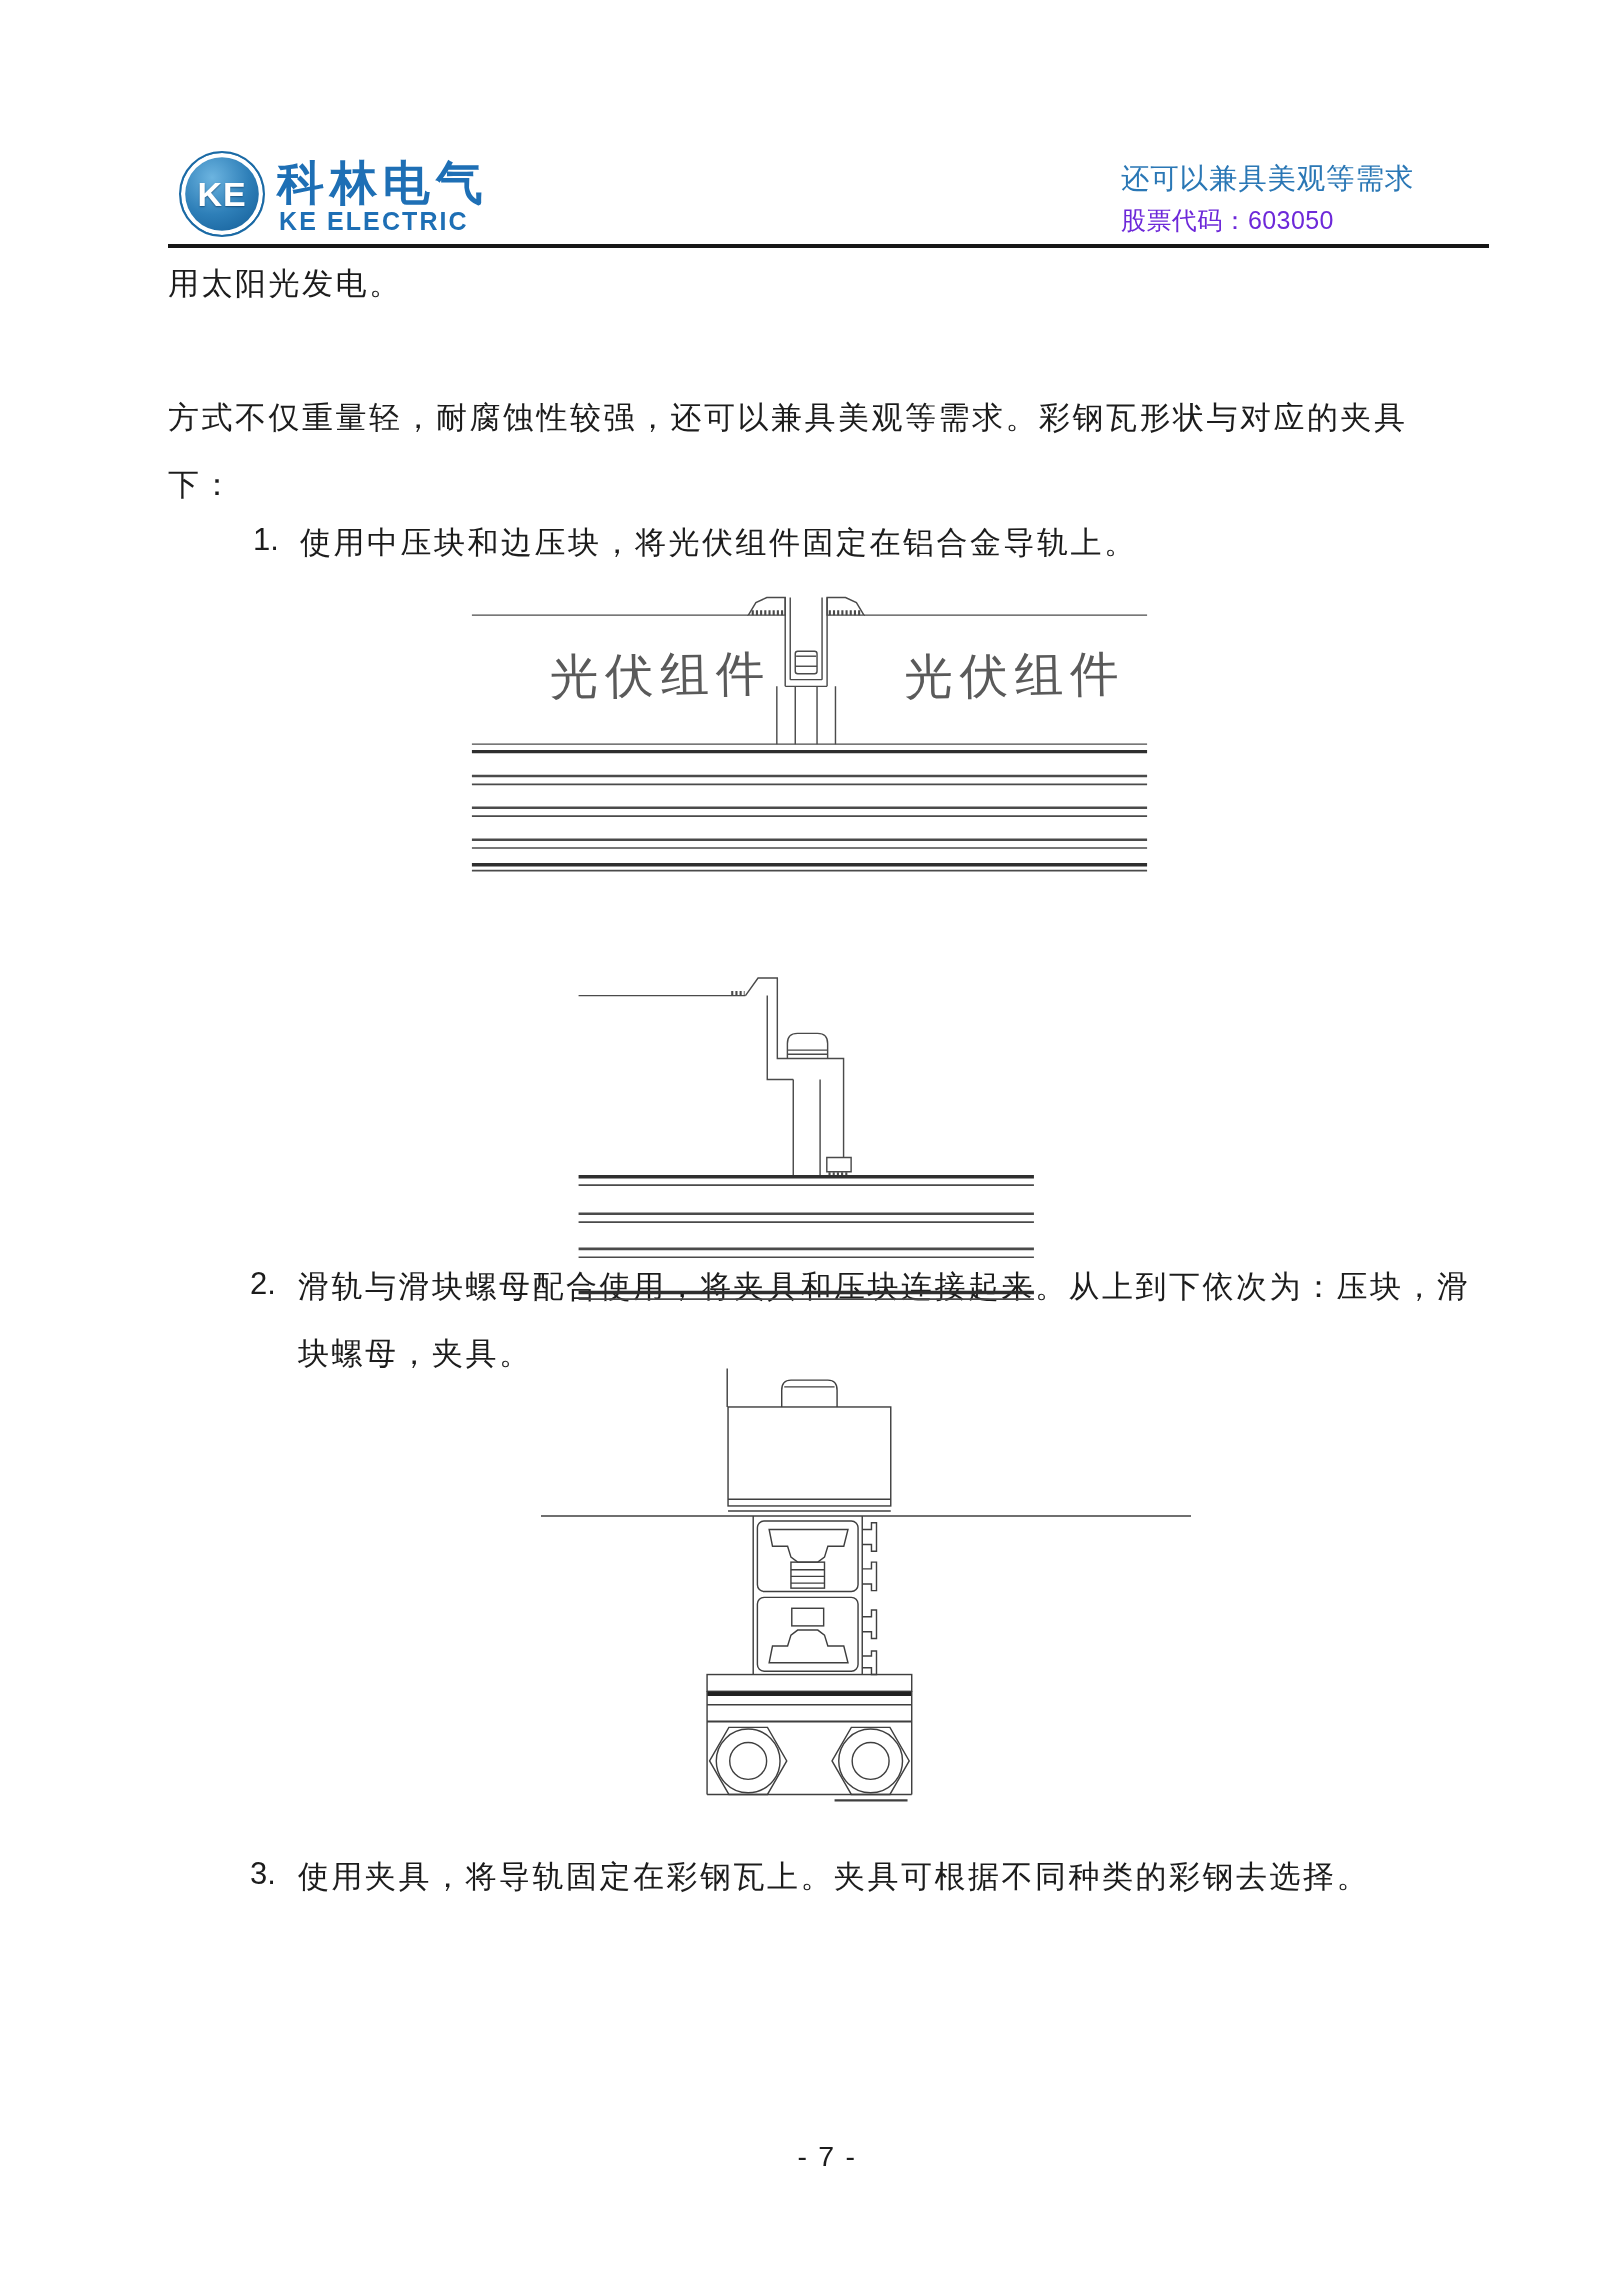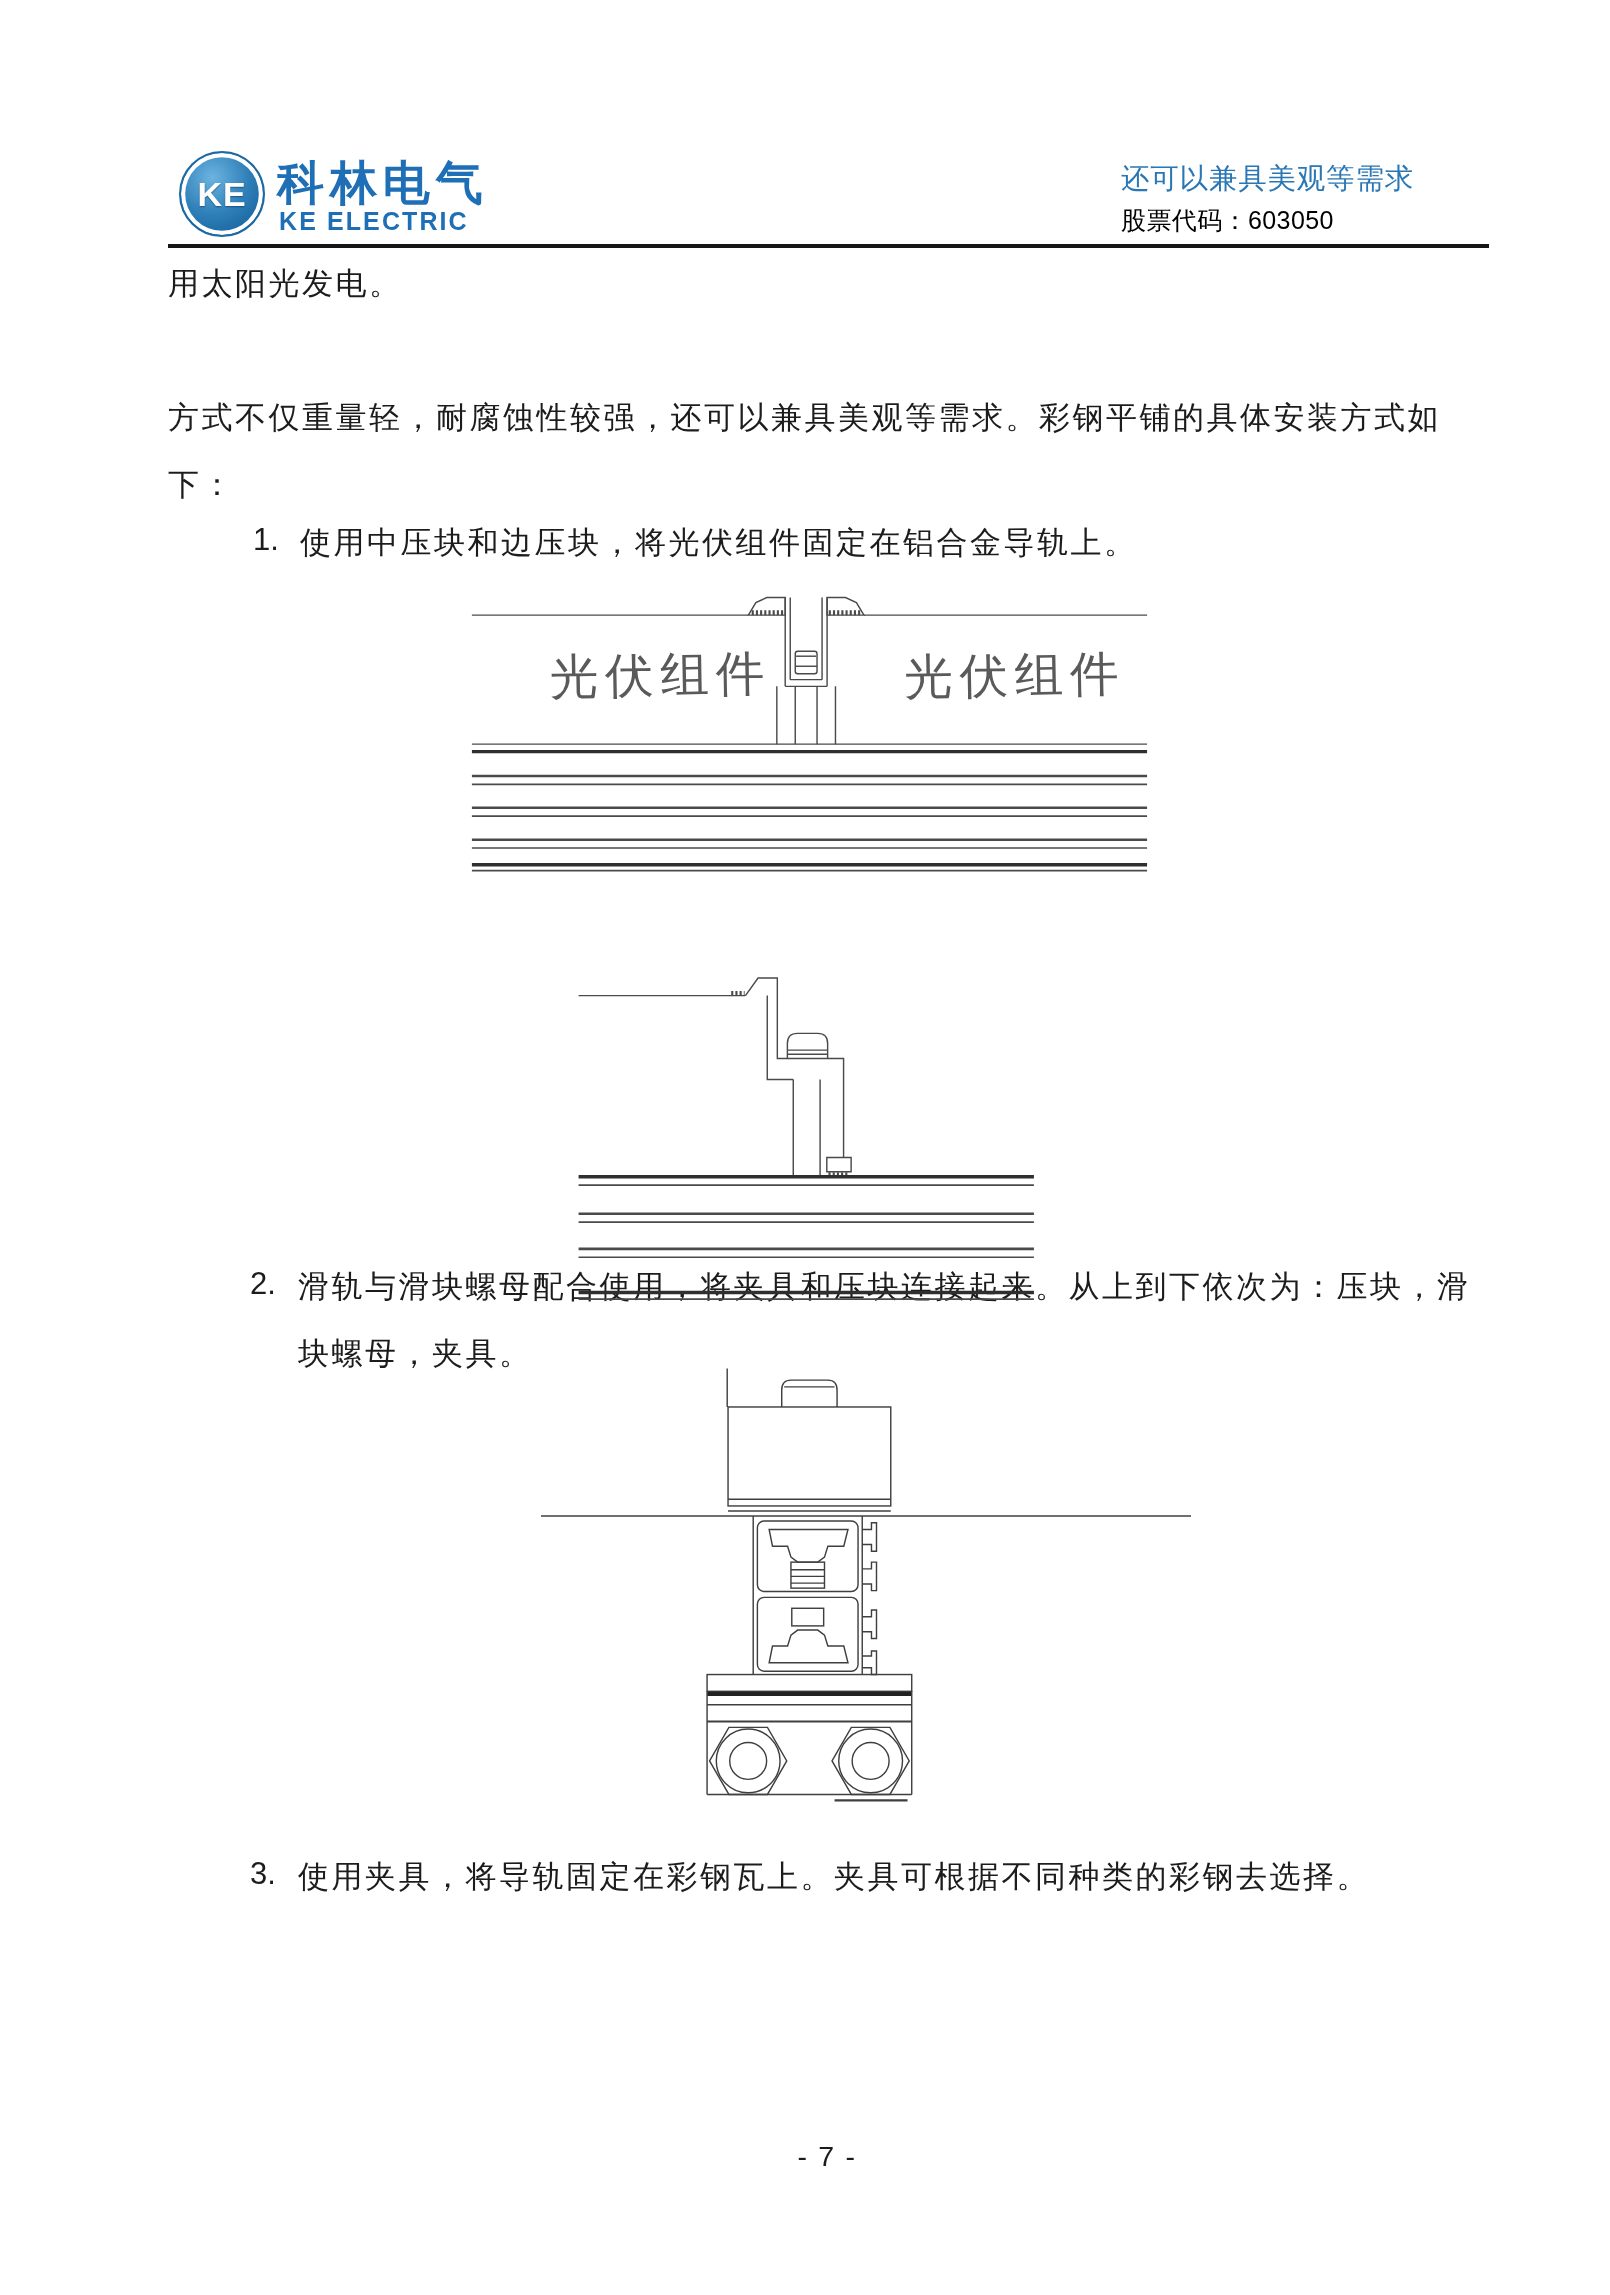--- a/index.html
+++ b/index.html
@@ -18,21 +18,21 @@
   .logo-circle span{
     color:#ffffff;font-weight:bold;font-size:34px;letter-spacing:0.8px;
     text-shadow:0 0.8px 1.7px rgba(0,40,80,.55);
   }
   .company-zh{position:absolute;left:277px;top:152px;font-size:47px;font-weight:bold;
     color:#1e6fb5;letter-spacing:5.9px;white-space:nowrap;}
   .company-en{position:absolute;left:279px;top:207px;font-size:25px;font-weight:700;
     color:#1e6fb5;letter-spacing:2.1px;white-space:nowrap;}
   .tagline{position:absolute;left:1121px;top:160px;font-size:28.5px;color:#2a77b5;
     letter-spacing:0.8px;white-space:nowrap;}
-  .stock{position:absolute;left:1121px;top:204px;font-size:25px;color:#000000;
+  .stock{position:absolute;left:1121px;top:204px;font-size:25px;color:#6d28d9;
     letter-spacing:0.4px;white-space:nowrap;}
   .header-rule{position:absolute;left:168px;top:244px;width:1321px;height:4.2px;background:#161616;}
   
   .tline{position:absolute;font-size:31px;letter-spacing:2.5px;white-space:nowrap;color:#1c1c1c;}
   .num{letter-spacing:0;}
   
   .diag{position:absolute;}
   .diag svg{display:block;}
   
   .page-number{position:absolute;left:0;right:0;top:2140px;text-align:center;
@@ -49,21 +49,21 @@
     </div>
     <div class="company-zh">科林电气</div>
     <div class="company-en">KE ELECTRIC</div>
     <div class="tagline">还可以兼具美观等需求</div>
     <div class="stock">股票代码：603050</div>
     <div class="header-rule"></div>
   </div>
 
   <div class="tline" style="left:168px;top:263px">用太阳光发电。</div>
 
-  <div class="tline" style="left:168px;top:397px">方式不仅重量轻，耐腐蚀性较强，还可以兼具美观等需求。彩钢平铺的具体安装方式如</div>
+  <div class="tline" style="left:168px;top:397px">方式不仅重量轻，耐腐蚀性较强，还可以兼具美观等需求。彩钢瓦形状与对应的夹具</div>
   <div class="tline" style="left:168px;top:464px">下：</div>
 
   <div class="tline num" style="left:253px;top:522px">1.</div>
   <div class="tline" style="left:300px;top:522px">使用中压块和边压块，将光伏组件固定在铝合金导轨上。</div>
 
   <div class="tline num" style="left:250px;top:1266px">2.</div>
   <div class="tline" style="left:298px;top:1266px">滑轨与滑块螺母配合使用，将夹具和压块连接起来。从上到下依次为：压块，滑</div>
   <div class="tline" style="left:298px;top:1333px">块螺母，夹具。</div>
 
   <div class="tline num" style="left:250px;top:1856px">3.</div>

